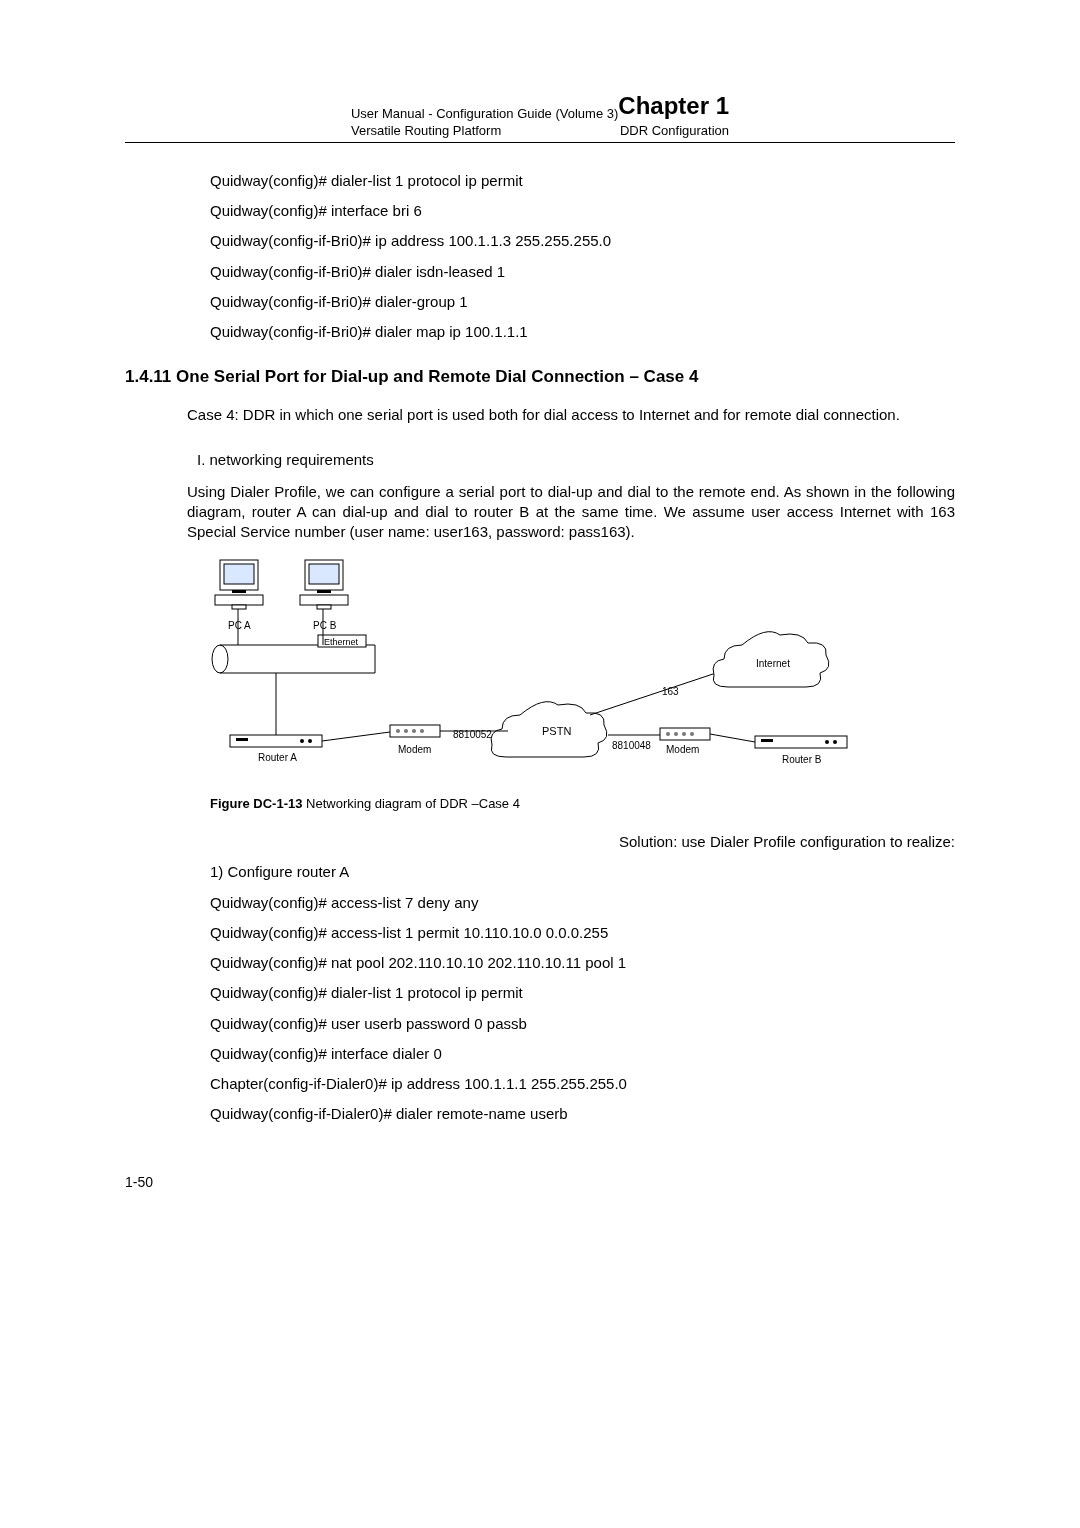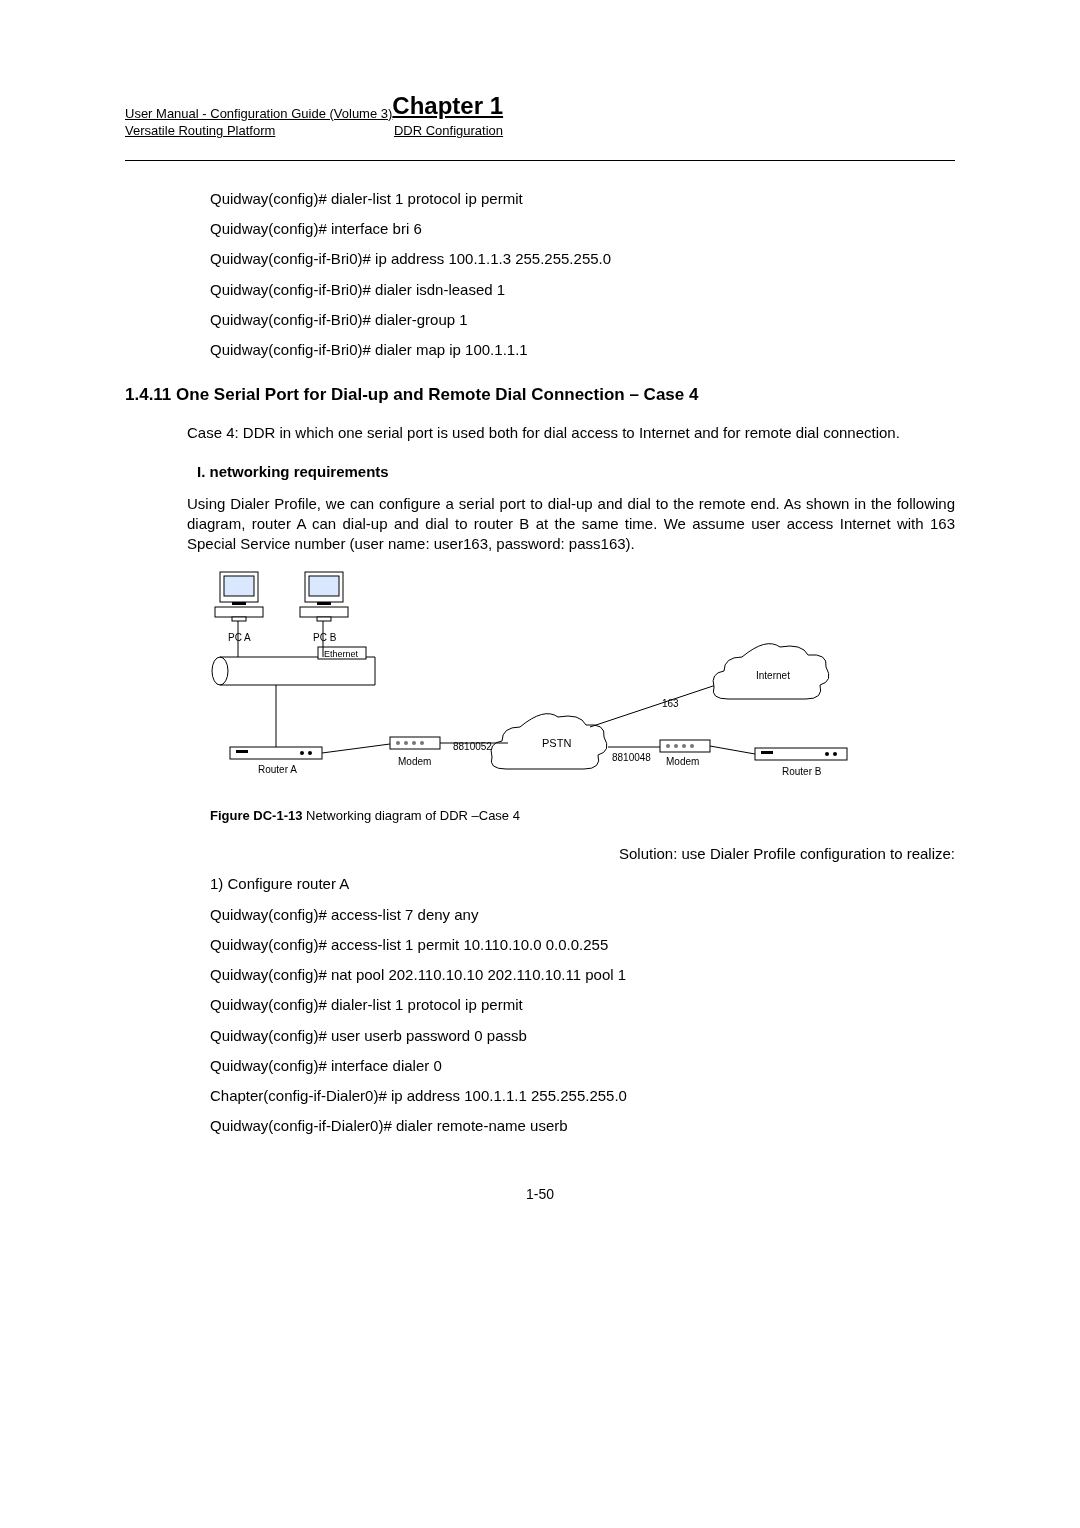--- a/index.html
+++ b/index.html
@@ -8,59 +8,58 @@
     color: #000;
     background: #fff;
     margin: 0;
     padding: 90px 125px 60px 125px;
     width: 1080px;
     box-sizing: border-box;
     line-height: 1.35;
   }
   .header {
     display: flex;
-    justify-content: flex-start;
+    justify-content: center;
     align-items: flex-end;
     border-bottom: 1px solid #000;
-    padding-bottom: 20px;
+    padding-bottom: 2px;
     margin-bottom: 28px;
-    text-decoration: underline;
   }
   .header-left-top { font-size: 13px; }
   .header-left-bottom { font-size: 13px; }
   .header-right { text-align: right; }
   .header-right-top { font-weight: bold; font-size: 24px; }
   .header-right-bottom { font-size: 13px; }
   .cmd { margin: 10px 0 10px 85px; }
   .section-title {
     font-weight: bold;
     font-size: 17px;
     margin: 24px 0 16px 0;
   }
   .subheading {
-    font-weight: bold;
-    margin: 18px 0 12px 72px;
+    font-weight: normal;
+    margin: 24px 0 12px 72px;
   }
   .para {
     margin: 10px 0 10px 62px;
     text-align: justify;
   }
   .diagram-area {
     margin: 12px 0 10px 85px;
     width: 650px;
     height: 230px;
     position: relative;
   }
   svg text { font-family: Arial, Helvetica, sans-serif; }
   .figure-caption {
     margin: 10px 0 20px 85px;
     font-size: 13px;
   }
   .list-item { margin-left: 85px; margin-top: 4px; margin-bottom: 3px; }
-  .page-num { text-align: center; margin-top: 48px; font-size: 14px; }
+  .page-num { margin-top: 48px; font-size: 14px; }
 </style>
 </head>
 <body>
 
 <div class="header">
   <div>
     <div class="header-left-top">User Manual - Configuration Guide (Volume 3)</div>
     <div class="header-left-bottom">Versatile Routing Platform</div>
   </div>
   <div class="header-right">

